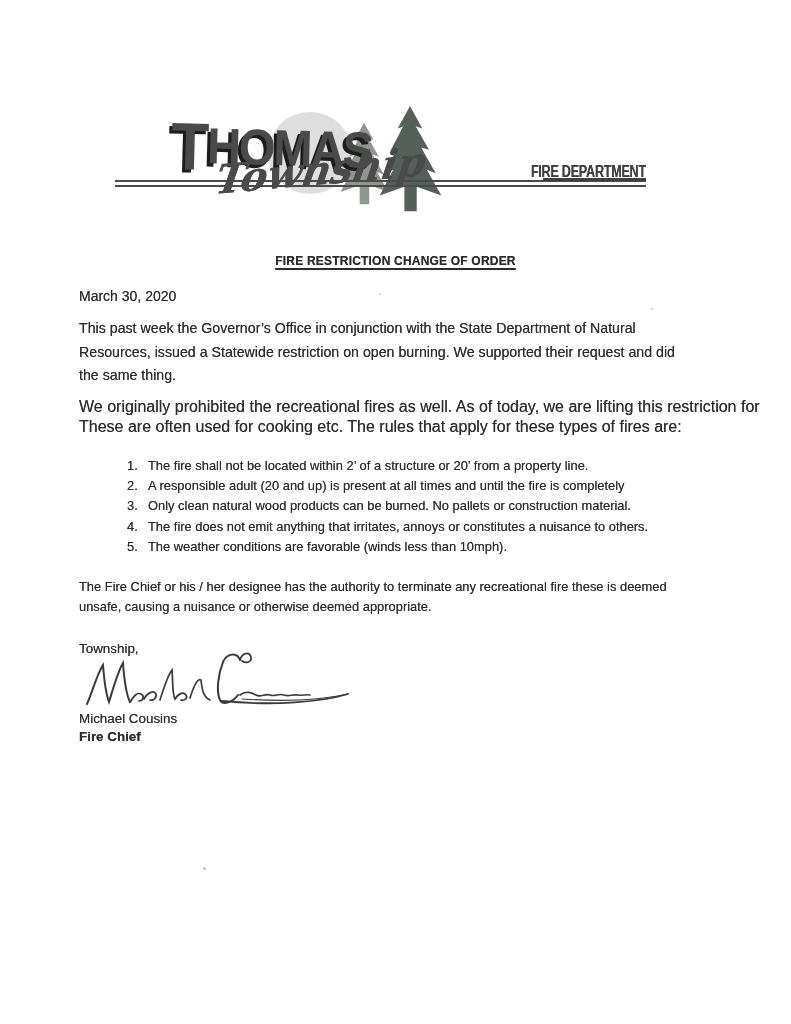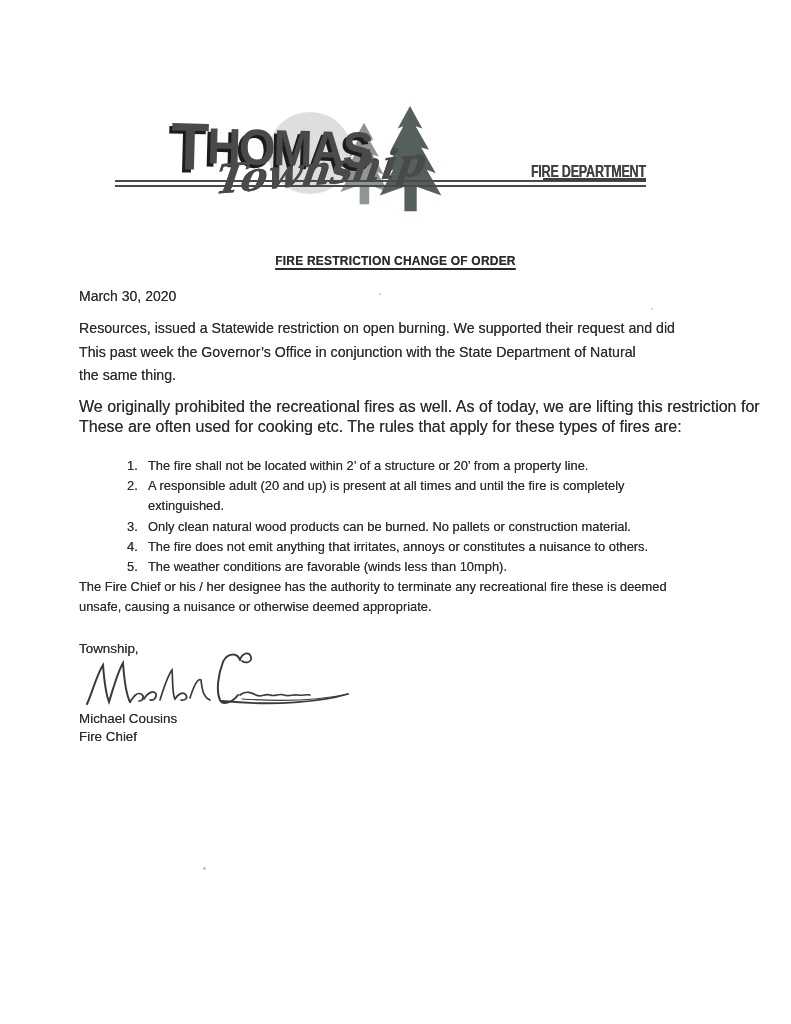--- a/index.html
+++ b/index.html
@@ -75,21 +75,21 @@
   .date{top:288px;font-size:14px;}
   .para1{top:317px;font-size:14.2px;line-height:23.5px;}
   .para2{top:397px;font-size:16px;line-height:20.2px;}
   .rules{top:456px;left:127px;font-size:12.9px;line-height:20.2px;list-style:none;margin:0;padding:0;}
   .rules li{display:flex;align-items:flex-start;}
   .rules .num{width:21px;flex:none;}
   .para3{top:577px;font-size:12.9px;line-height:20.2px;}
   .closing{top:641px;font-size:13.4px;}
   .signature{position:absolute;left:84px;top:648px;}
   .sig-name{top:711px;font-size:13.4px;text-align:center;}
-  .sig-title{top:729px;font-size:13.4px;}
+  .sig-title{top:729px;font-size:13.4px;font-weight:bold;}
 
   .speck{position:absolute;border-radius:50%;background:#c9c9c9;}
   .speck1{left:379px;top:293px;width:2px;height:2px;}
   .speck2{left:203px;top:867px;width:3px;height:3px;background:#c2c2c2;}
   .speck3{left:651px;top:308px;width:2px;height:2px;}
 </style>
 </head>
 <body>
 
 <div class="page">
@@ -117,40 +117,39 @@
     <div class="dept">FIRE DEPARTMENT</div>
   </header>
 
   <main>
 
     <h1 class="title">FIRE RESTRICTION CHANGE OF ORDER</h1>
 
     <div class="blk date">March 30, 2020</div>
 
     <div class="blk para1">
+      <div class="ln">This past week the Governor’s Office in conjunction with the State Department of Natural</div>
       <div class="ln">Resources, issued a Statewide restriction on open burning. We supported their request and did</div>
-      <div class="ln">This past week the Governor’s Office in conjunction with the State Department of Natural</div>
       <div class="ln">the same thing.</div>
     </div>
 
     <div class="blk para2">
       <div class="ln">We originally prohibited the recreational fires as well. As of today, we are lifting this restriction for</div>
       <div class="ln">These are often used for cooking etc. The rules that apply for these types of fires are:</div>
     </div>
 
     <ol class="blk rules">
       <li>
         <span class="num">1.</span>
         <span><span class="ln">The fire shall not be located within 2’ of a structure or 20’ from a property line.</span></span>
       </li>
       <li>
         <span class="num">2.</span>
         <span>
           <div class="ln">A responsible adult (20 and up) is present at all times and until the fire is completely</div>
-          <div class="ln">extinguished.</div>
         </span>
       </li>
       <li>
         <span class="num">3.</span>
         <span><span class="ln">Only clean natural wood products can be burned. No pallets or construction material.</span></span>
       </li>
       <li>
         <span class="num">4.</span>
         <span><span class="ln">The fire does not emit anything that irritates, annoys or constitutes a nuisance to others.</span></span>
       </li>

